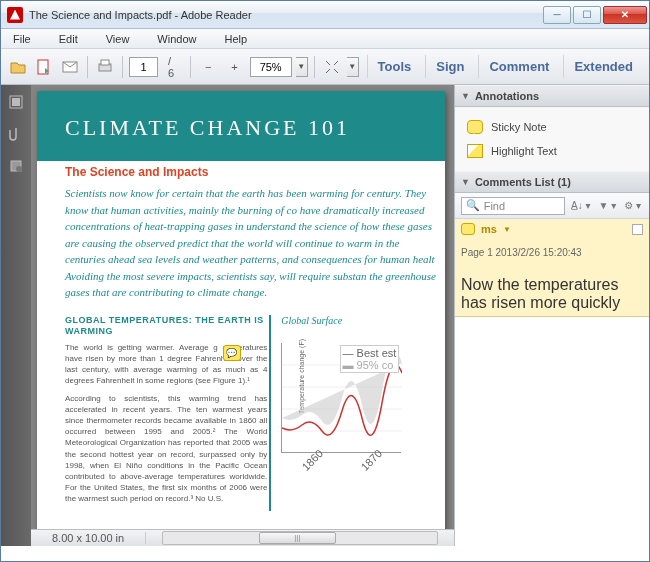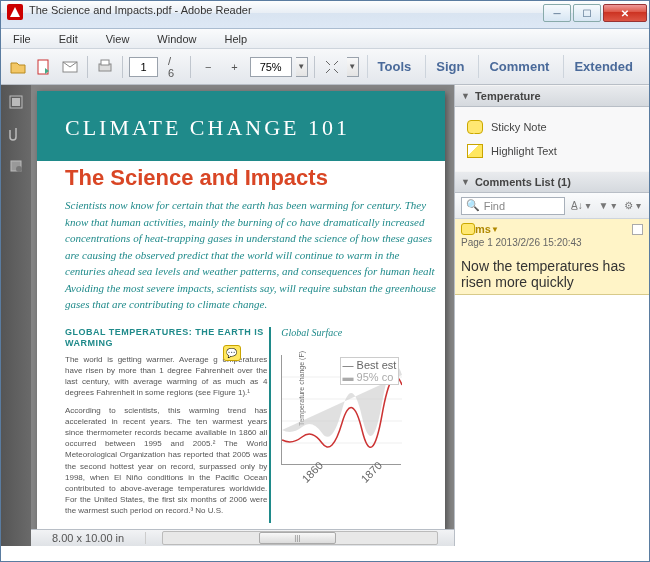--- a/index.html
+++ b/index.html
@@ -1,17 +1,17 @@
 <!DOCTYPE html>
 <html><head>
 <meta charset="utf-8">
 <style>
 *{box-sizing:border-box;margin:0;padding:0;font-family:"Segoe UI",Tahoma,sans-serif;font-size:11px}
 body{width:650px;height:562px;background:#fff;overflow:hidden;border:1px solid #5a7ca0}
-.titlebar{height:28px;background:linear-gradient(#fdfefe,#e8eef5 45%,#d9e4f1 46%,#dde8f5);display:flex;padding:3px 2px;border-bottom:1px solid #aabcd0}
+.titlebar{height:28px;background:linear-gradient(#fdfefe,#e8eef5 45%,#d9e4f1 46%,#dde8f5);display:flex;align-items:center;padding:11px 2px;border-bottom:1px solid #aabcd0}
 .titlebar .ico{width:16px;height:16px;margin:0 4px;background:#c00;border-radius:2px;position:relative}
 .titlebar .ico::after{content:"";position:absolute;inset:3px;background:#fff;clip-path:polygon(50% 0,100% 100%,0 100%)}
 .titlebar .ttl{flex:1;color:#333;padding-left:2px}
 .winbtns{display:flex;gap:2px}
 .winbtn{width:28px;height:18px;border:1px solid #8aa;border-radius:2px;display:flex;align-items:center;justify-content:center;background:linear-gradient(#f6fafd,#d7e6f3);color:#3a5a7a;font-size:10px}
 .winbtn.close{width:44px;background:linear-gradient(#e99,#d54 45%,#c32 46%,#d54);border-color:#933;color:#fff;font-weight:bold}
 .menubar{height:20px;background:linear-gradient(#fafbfc,#e9edf2);display:flex;align-items:center;padding:0 4px;border-bottom:1px solid #cdd4dc;gap:12px}
 .menubar span{padding:2px 8px;color:#333}
 .toolbar{height:36px;background:linear-gradient(#f7f8fa,#e3e7ec);display:flex;align-items:center;padding:0 6px;border-bottom:1px solid #b8bec6;gap:4px}
 .tbtn{width:26px;height:26px;border:1px solid transparent;border-radius:3px;display:flex;align-items:center;justify-content:center;color:#555}
@@ -23,21 +23,21 @@
 .toolbar .spacer{flex:1}
 .tlink{padding:4px 10px;color:#4a6a9a;font-size:13px;font-weight:600;border-left:1px solid #cdd4dc}
 .main{display:flex;height:461px}
 .leftbar{width:30px;background:linear-gradient(90deg,#555,#6a6a6a);display:flex;flex-direction:column;align-items:center;padding-top:8px;gap:14px;color:#ccc}
 .leftbar .lico{width:18px;height:18px;display:flex;align-items:center;justify-content:center}
 .docwrap{flex:1;display:flex;flex-direction:column;background:#848484}
 .docscroll{flex:1;overflow:hidden;position:relative;padding:6px 0 0 6px}
 .page{width:408px;height:440px;background:#fff;box-shadow:2px 2px 6px rgba(0,0,0,.4);overflow:hidden;position:relative}
 .pghead{height:70px;background:#1f8a8a;padding:24px 0 0 28px}
 .pghead .t1{font-family:Georgia,serif;font-size:22px;letter-spacing:3px;color:#fff;font-weight:400}
-.page .t2{font-family:Arial,sans-serif;font-size:22px;font-weight:bold;color:#d94625;padding:4px 0 6px 28px}
+.page .t2{font-family:Arial,sans-serif;font-size:12px;font-weight:bold;color:#d94625;padding:4px 0 6px 28px}
 .page .intro{font-family:Georgia,serif;font-size:11px;color:#1f8a8a;padding:0 8px 0 28px;line-height:1.5;font-style:italic}
 .cols{display:flex;padding:14px 8px 0 28px;gap:2px}
 .col1{flex:1.3}
 .col1 h4{font-family:Arial;font-size:9px;color:#1f8a8a;letter-spacing:.5px;line-height:1.3;margin-bottom:4px}
 .col1 p{font-family:Arial;font-size:8px;color:#555;line-height:1.4;text-align:justify;margin-bottom:6px}
 .col2{flex:1;border-left:2px solid #1f8a8a;padding-left:10px}
 .col2 .fig{font-family:Georgia,serif;font-size:10px;color:#1f8a8a;font-style:italic}
 .note{position:absolute;left:186px;top:254px;width:18px;height:16px;background:#ffe760;border:1px solid #c9a400;border-radius:3px;display:flex;align-items:center;justify-content:center;font-size:9px}
 .chart{margin-top:17px;width:120px;height:110px;position:relative;border-left:1px solid #999;border-bottom:1px solid #999}
 .chart svg{position:absolute;top:0;left:0}
@@ -55,26 +55,26 @@
 .rbody{padding:8px 8px;background:#f8f8f9}
 .ropt{display:flex;align-items:center;gap:8px;padding:5px 4px;color:#444}
 .ropt .bubble{width:16px;height:14px;border:1.5px solid #caa800;background:#ffe872;border-radius:4px;position:relative}
 .ropt .bubble::after{content:"";position:absolute;bottom:-4px;left:3px;border:3px solid transparent;border-top-color:#ffe872}
 .ropt .hl{width:16px;height:14px;background:linear-gradient(135deg,#fff 40%,#ffe760 40%);border:1px solid #c9a400}
 .findrow{height:26px;background:linear-gradient(#fafbfc,#e9ecef);border-bottom:1px solid #cdd4dc;display:flex;align-items:center;padding:0 6px;gap:4px}
 .findbox{flex:1;height:18px;border:1px solid #a8b0ba;background:#fff;display:flex;align-items:center;padding:0 4px;gap:4px;color:#888}
 .findbox .mag{color:#888;font-size:11px}
 .fbtn{color:#777;font-size:10px;padding:0 2px}
 .comment{background:#fff4c7;border-bottom:1px solid #d8ca8a;padding:4px 6px}
-.comment .chead{display:flex;align-items:center;}
+.comment .chead{display:flex;align-items:center;gap:6px}
 .comment .auth{color:#b08800;font-weight:bold}
 .comment .dd{color:#b08800;font-size:8px}
 .comment .cb{margin-left:auto;width:11px;height:11px;border:1px solid #aaa;background:#fff}
-.comment .meta{font-size:10px;color:#666;margin-top:2px}
-.comment .body{font-size:14px;color:#333;margin-top:10px}
+.comment .meta{font-size:10px;color:#666;margin-top:12px}
+.comment .body{font-size:16px;color:#333;margin-top:18px}
 .clist{flex:1;background:#fff}
 .gridline{stroke:#ddd;stroke-width:.5}
 </style>
 </head>
 <body>
 
 <div class="titlebar">
   <div class="ico"></div>
   <div class="ttl">The Science and Impacts.pdf - Adobe Reader</div>
   <div class="winbtns">
@@ -204,21 +204,21 @@
       <div class="dim">8.00 x 10.00 in</div>
       <div class="hscroll">
           <div class="thumb">|||</div>
         </div>
     </div>
   </div>
 
   <div class="rpane">
     <div class="rh">
         <span class="tri">▼</span>
-        <span>Temperature</span>
+        <span>Annotations</span>
       </div>
     <div class="rbody">
       <div class="ropt">
           <div class="bubble"></div>
           <span>Sticky Note</span>
         </div>
       <div class="ropt">
           <div class="hl"></div>
           <span>Highlight Text</span>
         </div>

